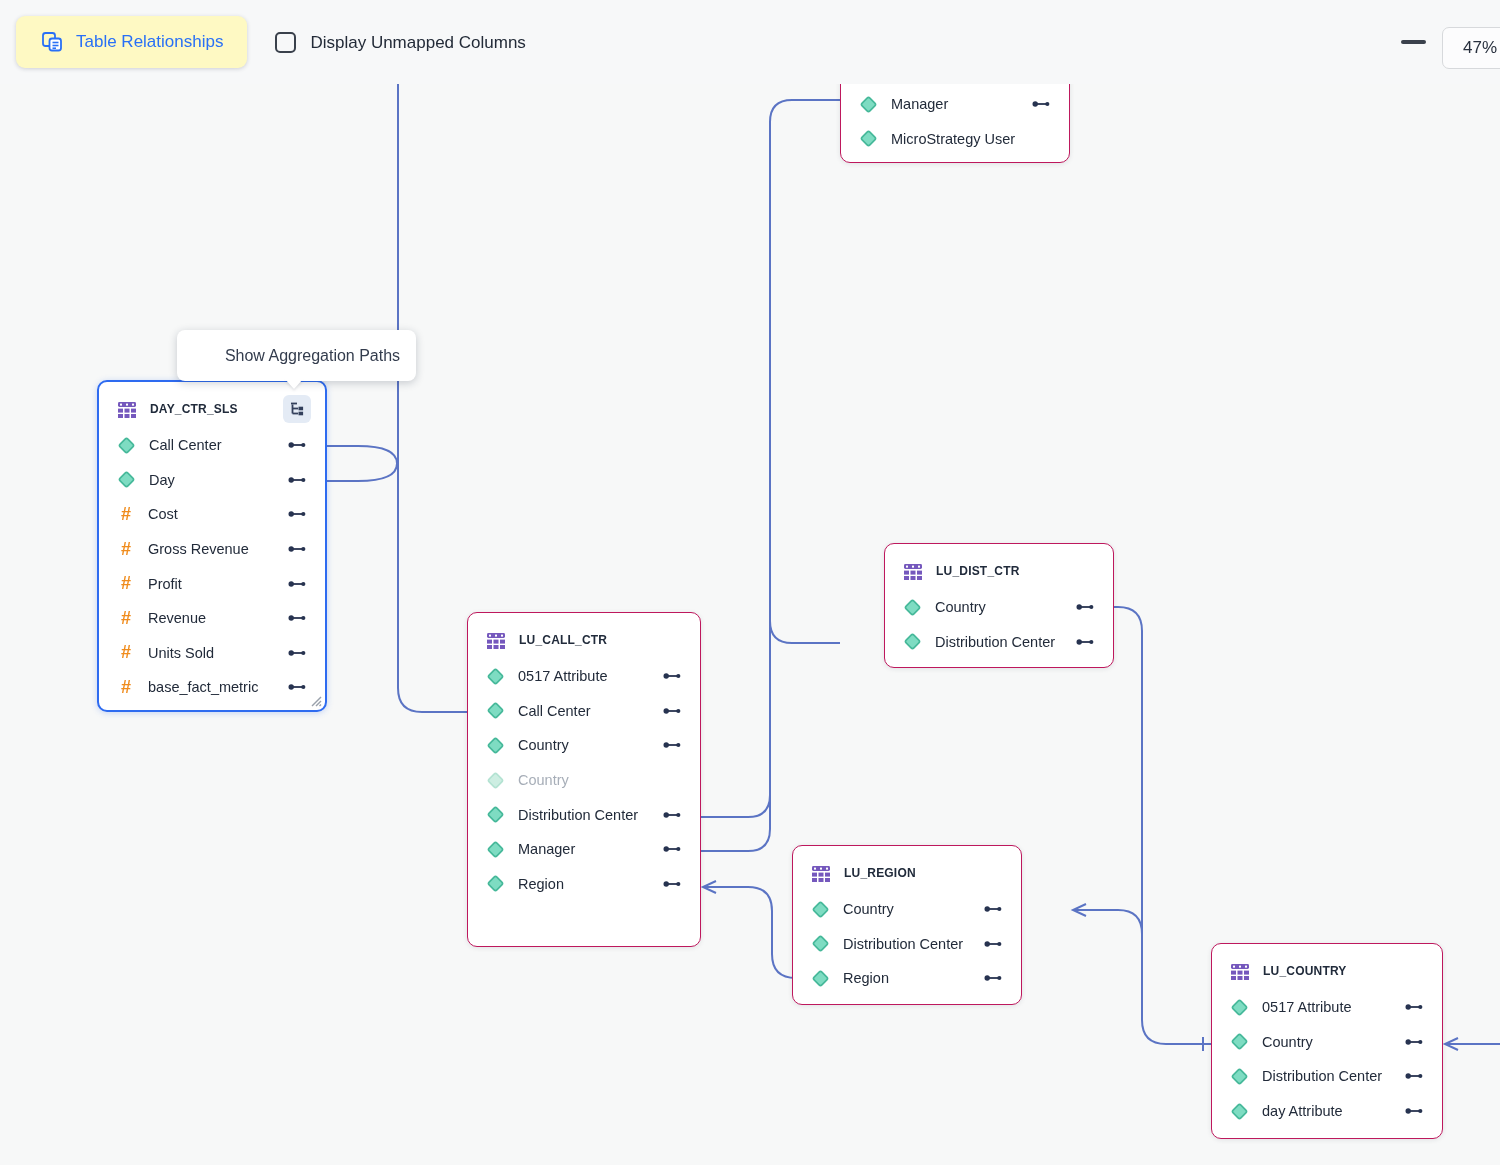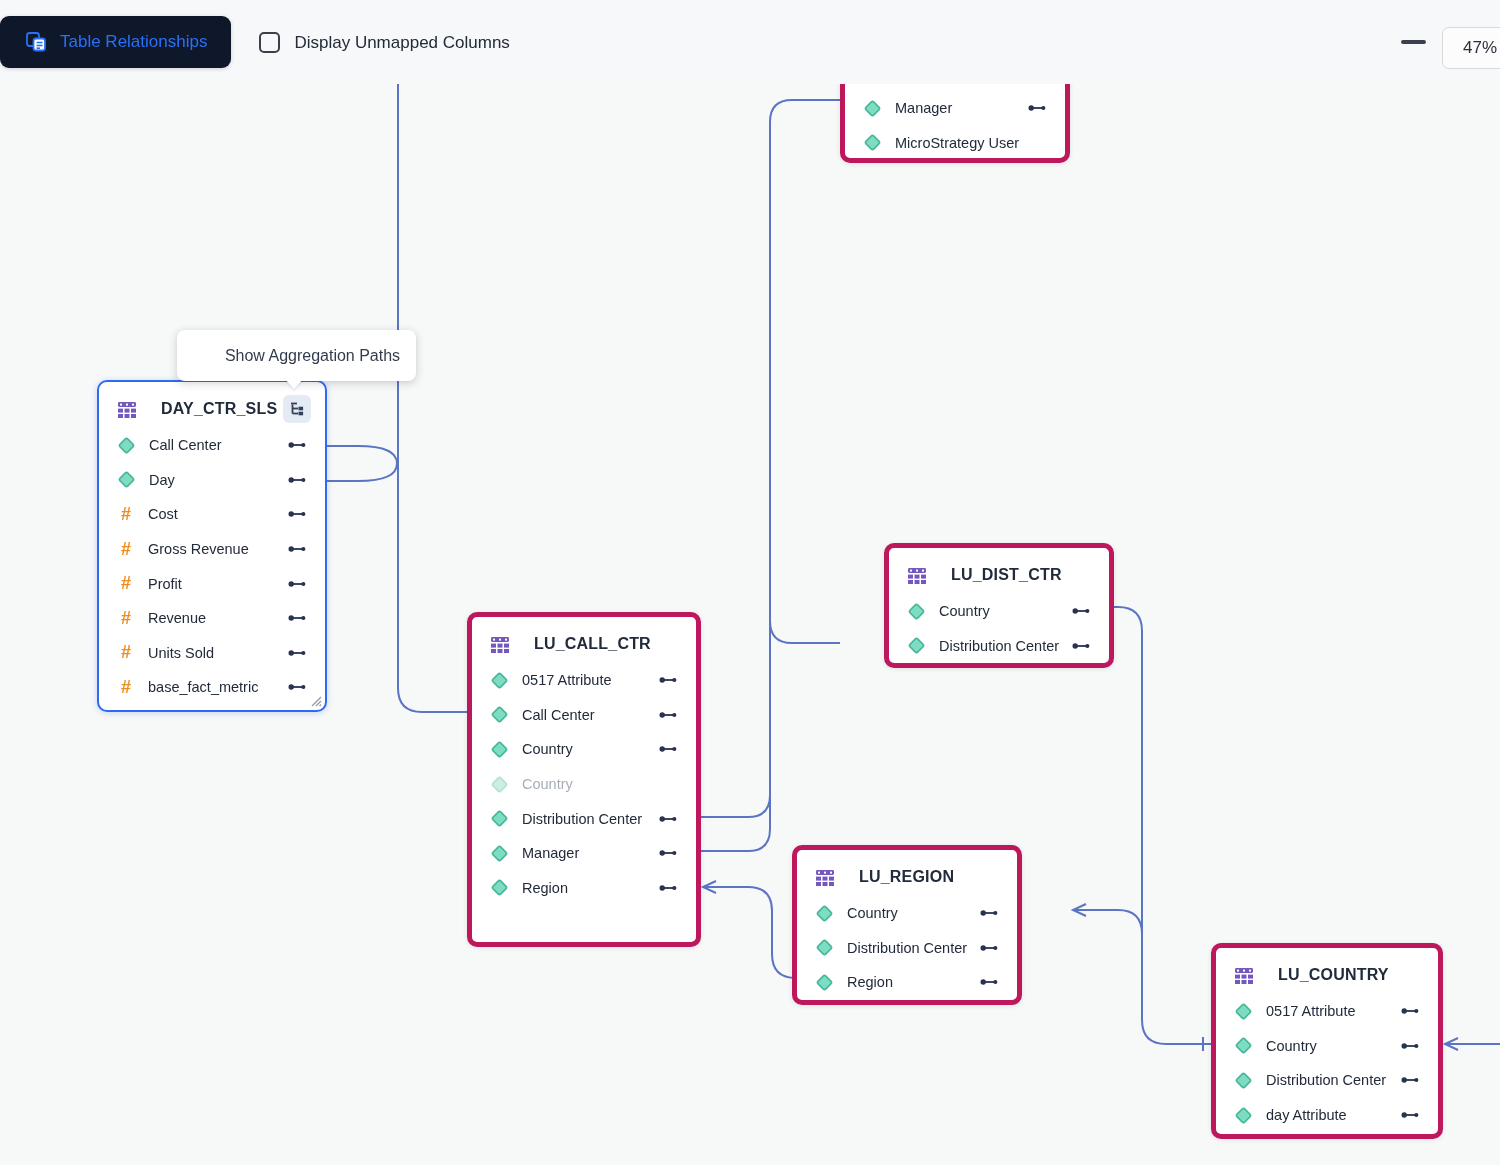--- a/index.html
+++ b/index.html
@@ -5,49 +5,49 @@
   * { margin:0; padding:0; box-sizing:border-box; }
   html,body { width:1500px; height:1165px; overflow:hidden;
     font-family:"Liberation Sans", sans-serif; background:#f7f8f8; }
 
   
   .toolbar { position:absolute; left:0; top:0; width:1500px; height:84px;
     background:#f7f8f9; z-index:50; display:flex; align-items:center; }
   .schema-tables { display:flex; align-items:center; gap:12px;
     background:#f1f2f4; border-radius:10px; height:68px; padding:0 28px;
     margin-left:12px; color:#2a3140; font-size:17px; cursor:pointer; }
-  .tab-active { display:flex; align-items:center; gap:12px; background:#0f172a;
-    border-radius:9px; height:52px; padding:0 24px; 
+  .tab-active { display:flex; align-items:center; gap:12px; background:#fef9c3;
+    border-radius:9px; height:52px; padding:0 24px; margin-left:16px;
     box-shadow:0 1px 4px rgba(20,30,55,0.18); color:#2970f6; font-size:17px;
     cursor:pointer; }
   .unmapped { display:flex; align-items:flex-end; gap:14px; margin-left:28px;
     color:#232b38; font-size:17px; }
   .checkbox { width:21px; height:21px; border:2px solid #3a414c; border-radius:5px;
     background:#f7f8f9; }
   .zoom-minus { position:absolute; right:74px; top:40px; width:25px; height:4px;
     background:#3a414c; border-radius:2px; cursor:pointer; }
   .zoom-box { position:absolute; right:-18px; top:27px; width:76px; height:42px;
     background:#fcfcfd; border:1px solid #d7d9dc; border-radius:7px;
     display:flex; align-items:center; justify-content:center;
     font-size:17px; color:#28303e; }
 
   
   svg.connections { position:absolute; left:0; top:0; z-index:5; }
   .conn { fill:none; stroke:#5b74c4; stroke-width:2; }
   .conn-mark { fill:none; stroke:#5b74c4; stroke-width:2; }
 
   
-  .card { position:absolute; background:#ffffff; border:5px solid #be185d;
+  .card { position:absolute; background:#ffffff; border:1px solid #be185d;
     border-radius:10px; box-shadow:0 1px 5px rgba(25,35,60,0.10); z-index:10;
     padding-top:12px; }
   .card.selected { border:2px solid #2e6bf0; box-shadow:0 1px 6px rgba(46,107,240,0.25); }
   .card.partial { padding-top:16px; }
   .card-header { display:flex; align-items:center; height:30px; padding:0 14px 0 18px;
     margin-bottom:4px; }
-  .card-title { font-size:16px; font-weight:bold; color:#212b3b; margin-left:24px;
+  .card-title { font-size:12px; font-weight:bold; color:#212b3b; margin-left:13px;
     letter-spacing:.2px; flex:1; white-space:nowrap; }
   .hdr-action { width:28px; height:28px; background:#e4ebf5; border-radius:6px;
     display:flex; align-items:center; justify-content:center; cursor:pointer; }
   .row { display:flex; align-items:center; height:34.6px; padding:0 18px; }
   .row-label { font-size:14.5px; color:#222b3a; margin-left:13px; flex:1;
     white-space:nowrap; }
   .row.muted .row-label { color:#a7aeb8; }
   .hash { font-size:18px; font-weight:bold; color:#f08c1d; width:18px;
     text-align:center; }
   .resize-handle { position:absolute; right:3px; bottom:3px; width:12px; height:12px; cursor:nwse-resize; }

